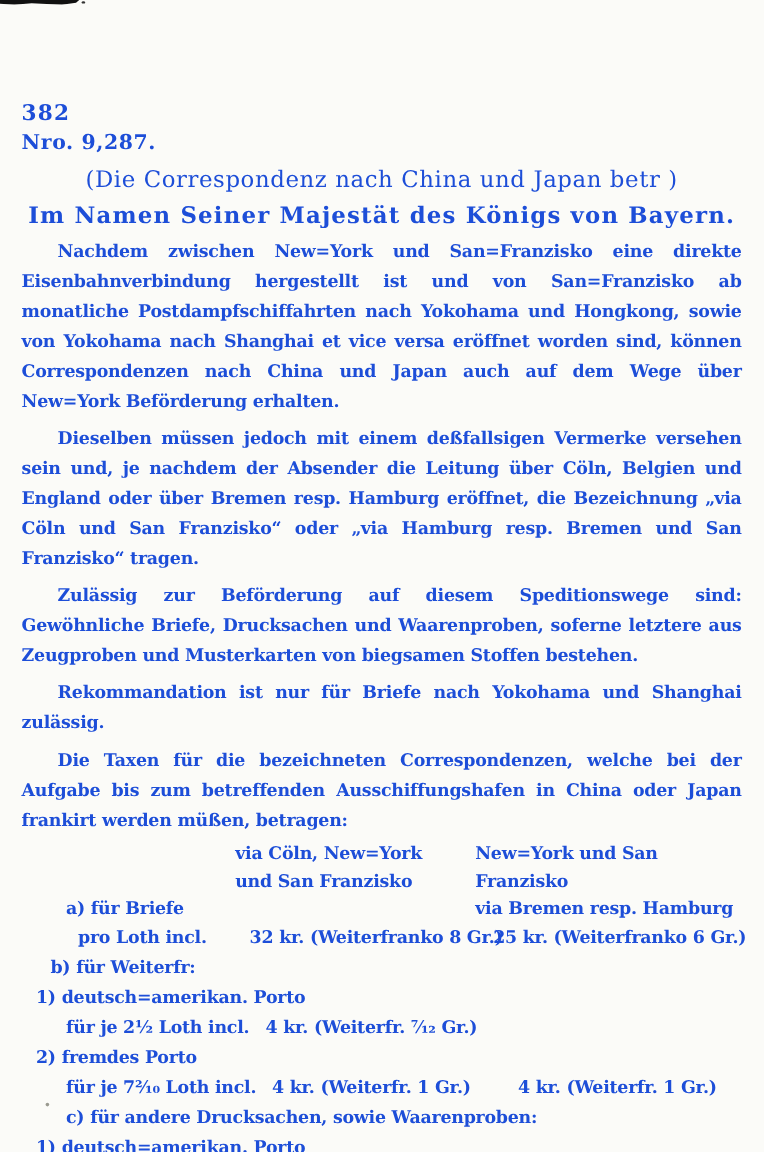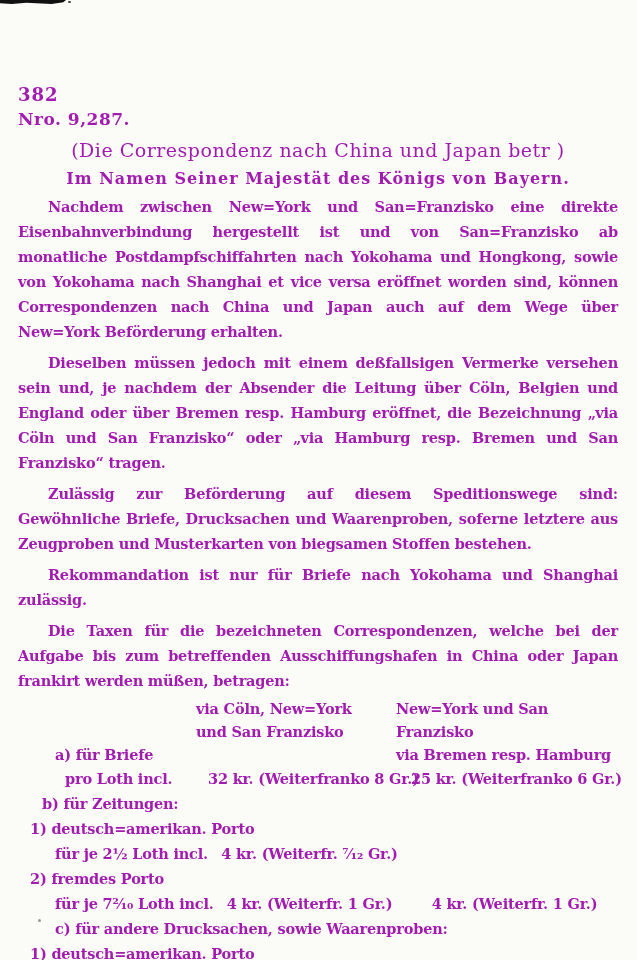--- a/index.html
+++ b/index.html
@@ -5,39 +5,39 @@
   html,body{margin:0;padding:0;}
   body{
     background:#e8e8e6;
     font-family:"DejaVu Serif","Liberation Serif",serif;
   }
   .page{
     position:relative;
     width:637px;height:960px;
     margin:0 auto;
     background:#fbfbf8;
-    color:#a21caf;
+    color:#1d4ed8;
     overflow:hidden;
     font-weight:bold;
   }
   
   .smudge-top{
     position:absolute;top:0;left:0;width:66px;height:4px;
     background:#111;
     clip-path:polygon(0 0,100% 0,96% 55%,78% 100%,40% 70%,18% 100%,0 80%);
   }
   .smudge-dot{position:absolute;top:1px;left:68px;width:3px;height:2px;background:#333;border-radius:50%;}
   .speck{position:absolute;top:919px;left:38px;width:3px;height:3px;background:#9a9a90;border-radius:50%;}
 
   .content{position:absolute;left:18px;top:84px;width:600px;}
 
   .pageno{font-size:18px;letter-spacing:1px;}
   .docno{font-size:17px;margin-top:4px;letter-spacing:0.5px;}
   .subject{font-size:19px;text-align:center;margin-top:10px;font-weight:normal;letter-spacing:0.5px;}
-  .royal{font-size:16px;text-align:center;margin-top:8px;letter-spacing:1px;}
+  .royal{font-size:19px;text-align:center;margin-top:8px;letter-spacing:1px;}
 
   p.body{
     font-size:14.5px;line-height:25px;
     text-align:justify;text-indent:30px;
     margin:6px 0 0 0;
     letter-spacing:-0.2px;
   }
 
   .tariff{font-size:14.5px;letter-spacing:-0.2px;}
   .tbl-header{display:grid;grid-template-columns:178px 200px 1fr;margin-top:4px;line-height:23px;}
@@ -87,21 +87,21 @@
           <div>via Bremen resp. Hamburg</div>
         </div>
       </div>
 
       <div class="trow">
         <span class="lbl proloth">pro Loth incl.</span>
         <span class="rate">32 kr. (Weiterfranko 8 Gr.)</span>
         <span class="rate">25 kr. (Weiterfranko 6 Gr.)</span>
       </div>
 
-      <div class="titem ind-b">b) für Zeitungen:</div>
+      <div class="titem ind-b">b) für Weiterfr:</div>
       <div class="titem ind-n">1) deutsch=amerikan. Porto</div>
 
       <div class="trow">
         <span class="lbl">für je 2½ Loth incl.</span>
         <span class="rate">4 kr. (Weiterfr. ⁷⁄₁₂ Gr.)</span>
       </div>
 
       <div class="titem ind-n">2) fremdes Porto</div>
 
       <div class="trow">

